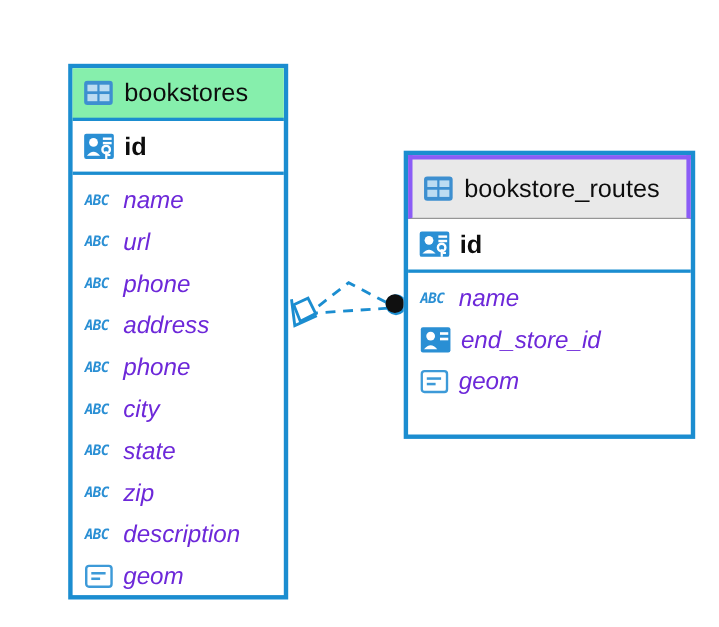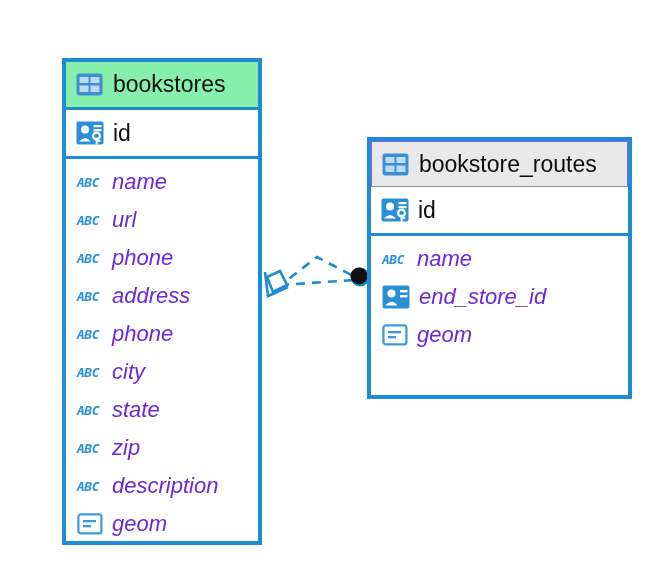--- a/index.html
+++ b/index.html
@@ -47,43 +47,43 @@
     height: 48px;
     padding-left: 10px;
     border-bottom: 3px solid #1b8dd0;
   }
   .entity-header.accent-orange {
     background: #86efac;
     border-bottom-color: #1b8dd0;
   }
   .entity-header.accent-grey {
     background: #e9e9e9;
-    border: 1px solid #8b5cf6;
+    border: 4px solid #8b5cf6;
     border-bottom: 1px solid #8d8d8d;
-    height: 46px;
+    height: 58px;
   }
   .entity-title {
     font-size: 23px;
     color: #0d0d0d;
     margin-left: 10px;
     white-space: nowrap;
     line-height: 1;
   }
 
   .pk-row {
     box-sizing: border-box;
     display: flex;
     align-items: center;
     height: 49px;
     padding-left: 10px;
     border-bottom: 3px solid #1b8dd0;
   }
   .pk-label {
     font-size: 23px;
-    font-weight: normal;
+    font-weight: bold;
     color: #0d0d0d;
     margin-left: 9px;
     line-height: 1;
   }
 
   .field-list {
     padding-top: 4px;
   }
   .field-row {
     display: flex;

